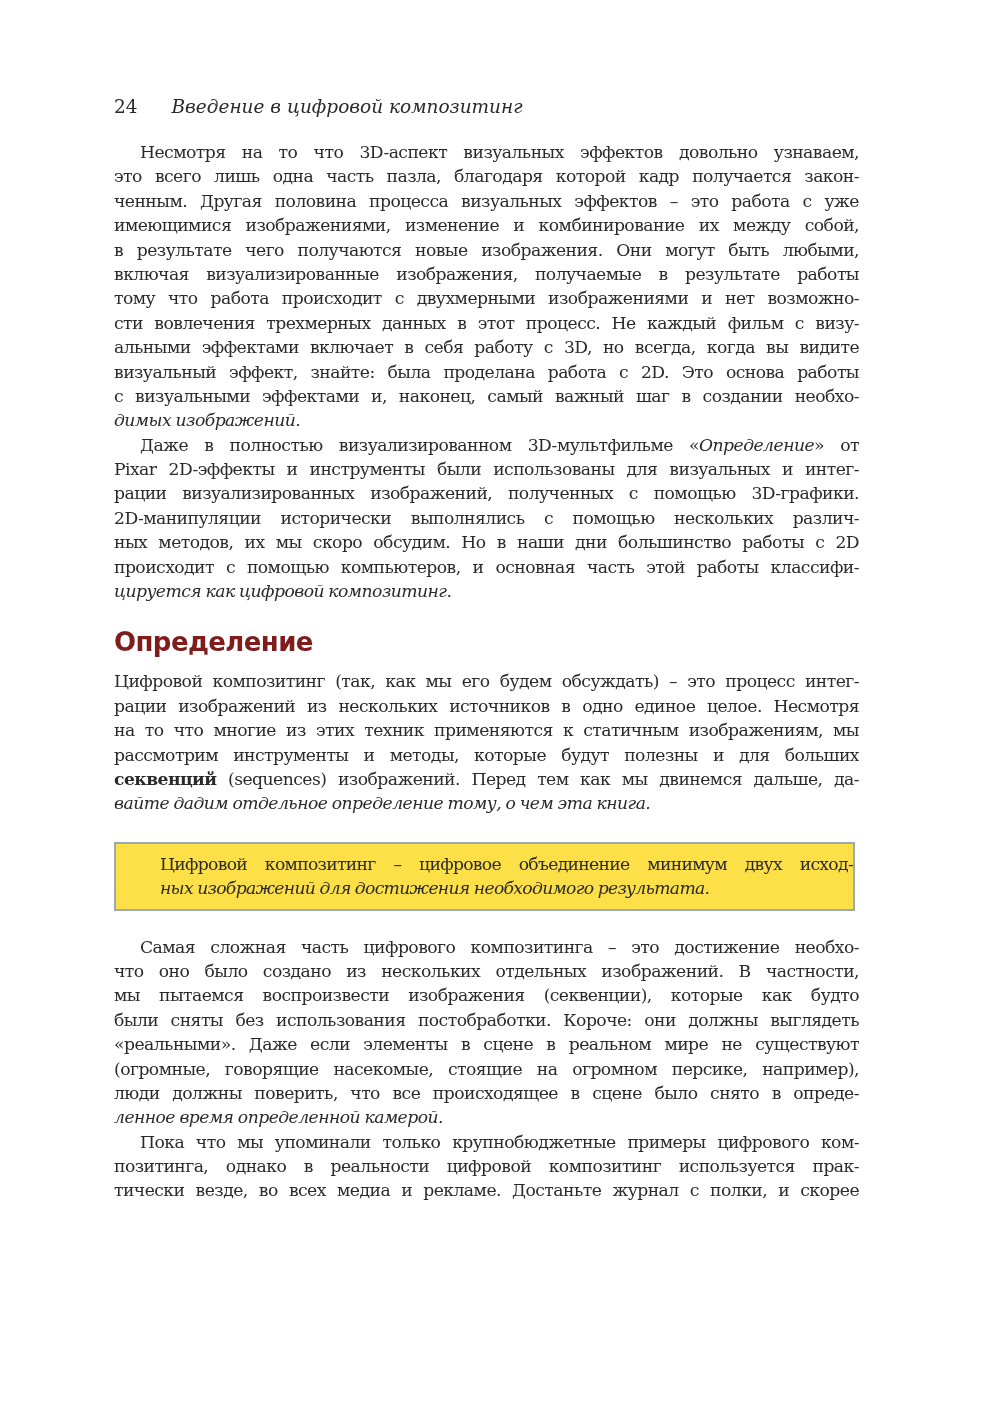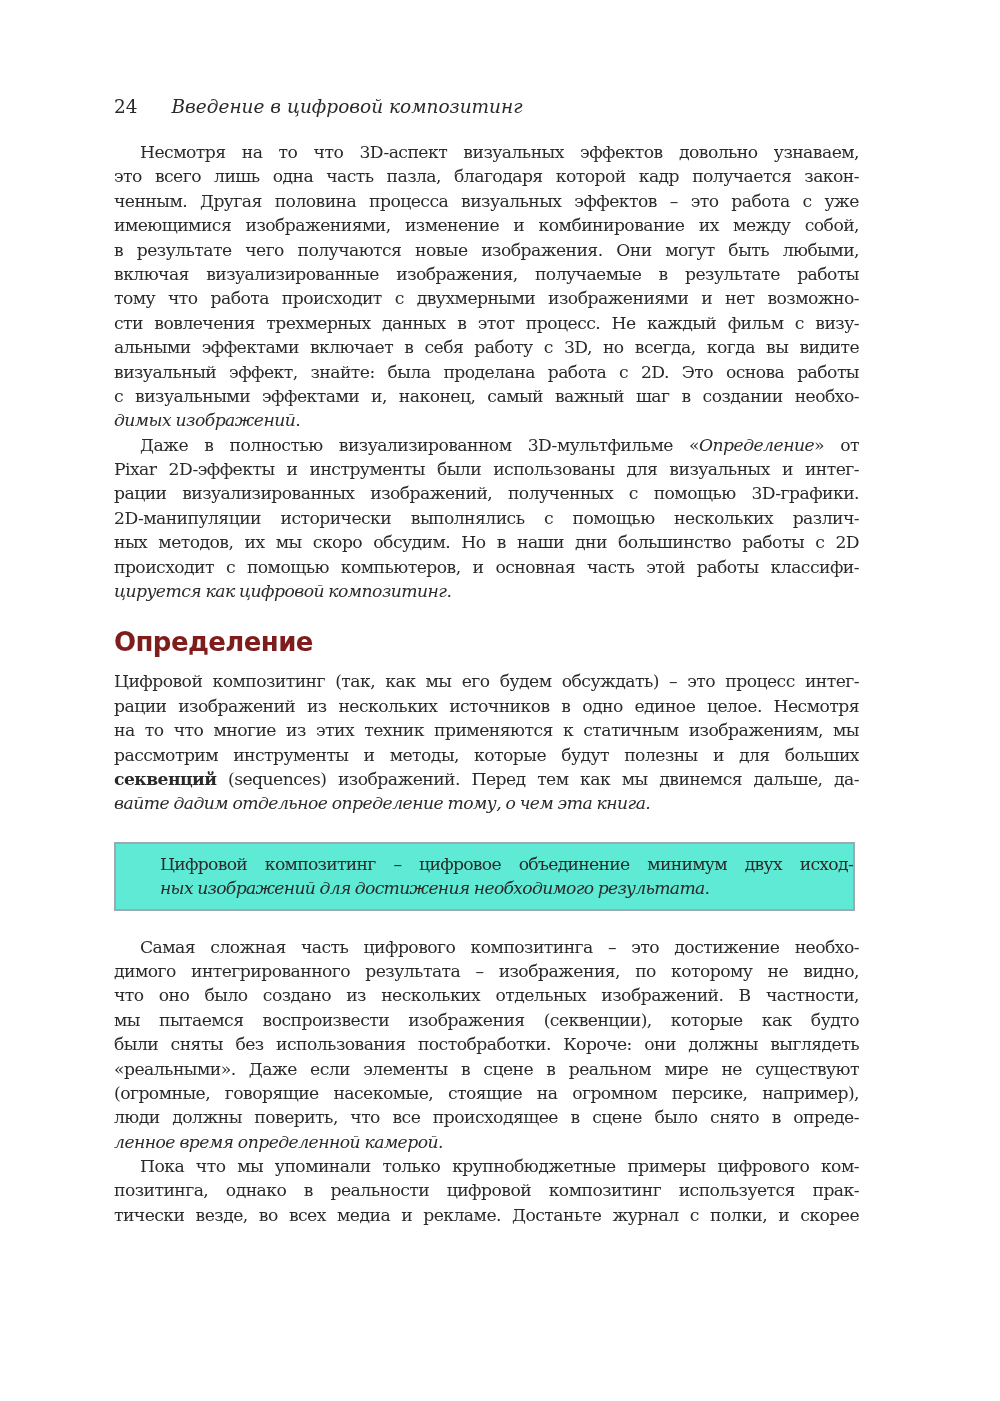--- a/index.html
+++ b/index.html
@@ -60,30 +60,29 @@
 
   <div>
     <span class="line">Цифровой композитинг (так, как мы его будем обсуждать) – это процесс интег-</span>
     <span class="line">рации изображений из нескольких источников в одно единое целое. Несмотря</span>
     <span class="line">на то что многие из этих техник применяются к статичным изображениям, мы</span>
     <span class="line">рассмотрим инструменты и методы, которые будут полезны и для больших</span>
     <span class="line"><b>секвенций</b><span> (sequences) изображений. Перед тем как мы двинемся дальше, да-</span></span>
     <span class="line last">вайте дадим отдельное определение тому, о чем эта книга.</span>
   </div>
 
-  <div class="defbox" style="background: #5eead4; border-color: rgb(154, 169, 179);">
+  <div class="defbox" style="background: #fde047; border-color: rgb(154, 169, 179);">
     <span class="line">Цифровой композитинг – цифровое объединение минимум двух исход-</span>
     <span class="line last">ных изображений для достижения необходимого результата.</span>
   </div>
 
   <div class="gap"></div>
 
   <div>
     <span class="line indent">Самая сложная часть цифрового композитинга – это достижение необхо-</span>
-    <span class="line">димого интегрированного результата – изображения, по которому не видно,</span>
     <span class="line">что оно было создано из нескольких отдельных изображений. В частности,</span>
     <span class="line">мы пытаемся воспроизвести изображения (секвенции), которые как будто</span>
     <span class="line">были сняты без использования постобработки. Короче: они должны выглядеть</span>
     <span class="line">«реальными». Даже если элементы в сцене в реальном мире не существуют</span>
     <span class="line">(огромные, говорящие насекомые, стоящие на огромном персике, например),</span>
     <span class="line">люди должны поверить, что все происходящее в сцене было снято в опреде-</span>
     <span class="line last">ленное время определенной камерой.</span>
   </div>
 
   <div>

